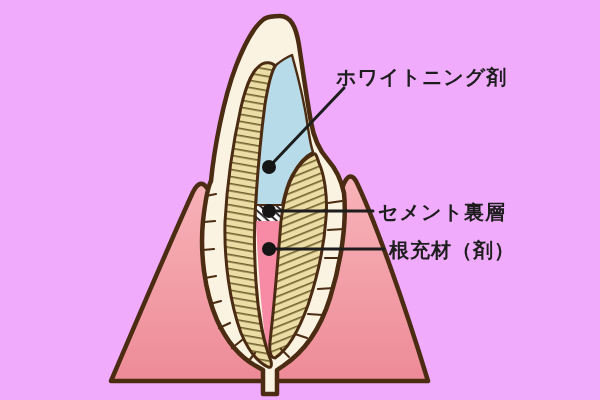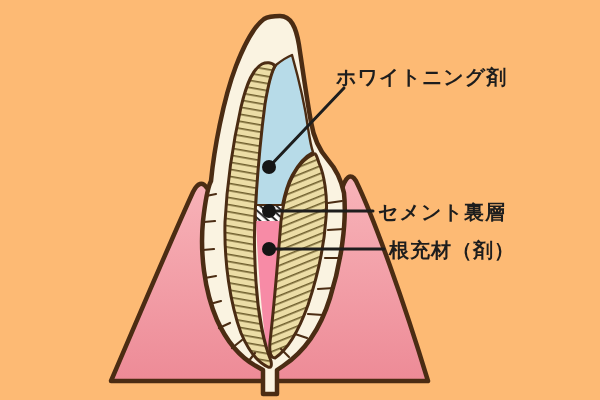--- a/index.html
+++ b/index.html
@@ -1,19 +1,19 @@
 <!DOCTYPE html>
 <html><head>
 <meta charset="utf-8">
 <style>
   html,body{margin:0;padding:0;background:#ffffff;}
   .stage{
     position:relative;
     width:600px;height:400px;
-    background:#fdba74;
+    background:#f0abfc;
     overflow:hidden;
     font-family:"Liberation Sans", sans-serif;
   }
   svg{display:block;}
   .lbl{
     fill:#1d1d1d;
     font-family:"Liberation Sans","DejaVu Sans",sans-serif;
     font-size:20px;
     font-weight:600;
     letter-spacing:1px;

